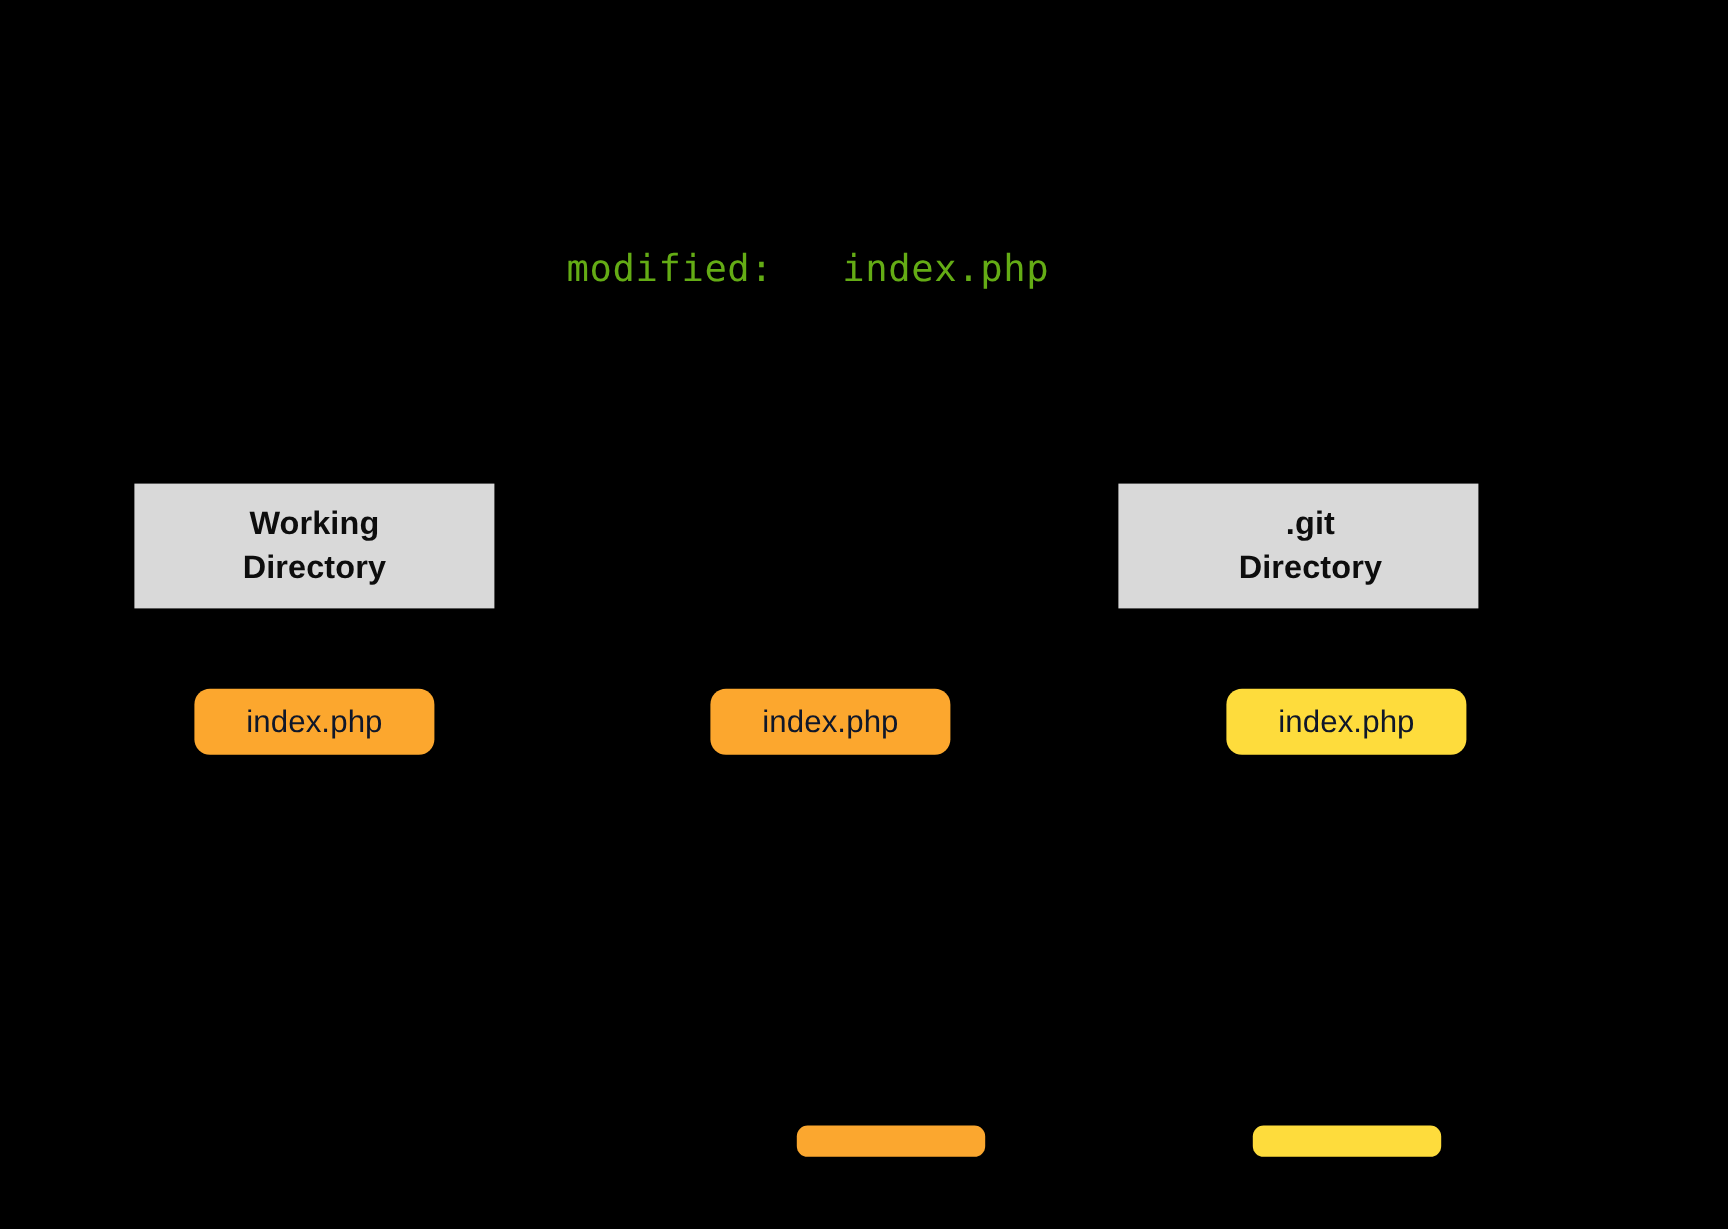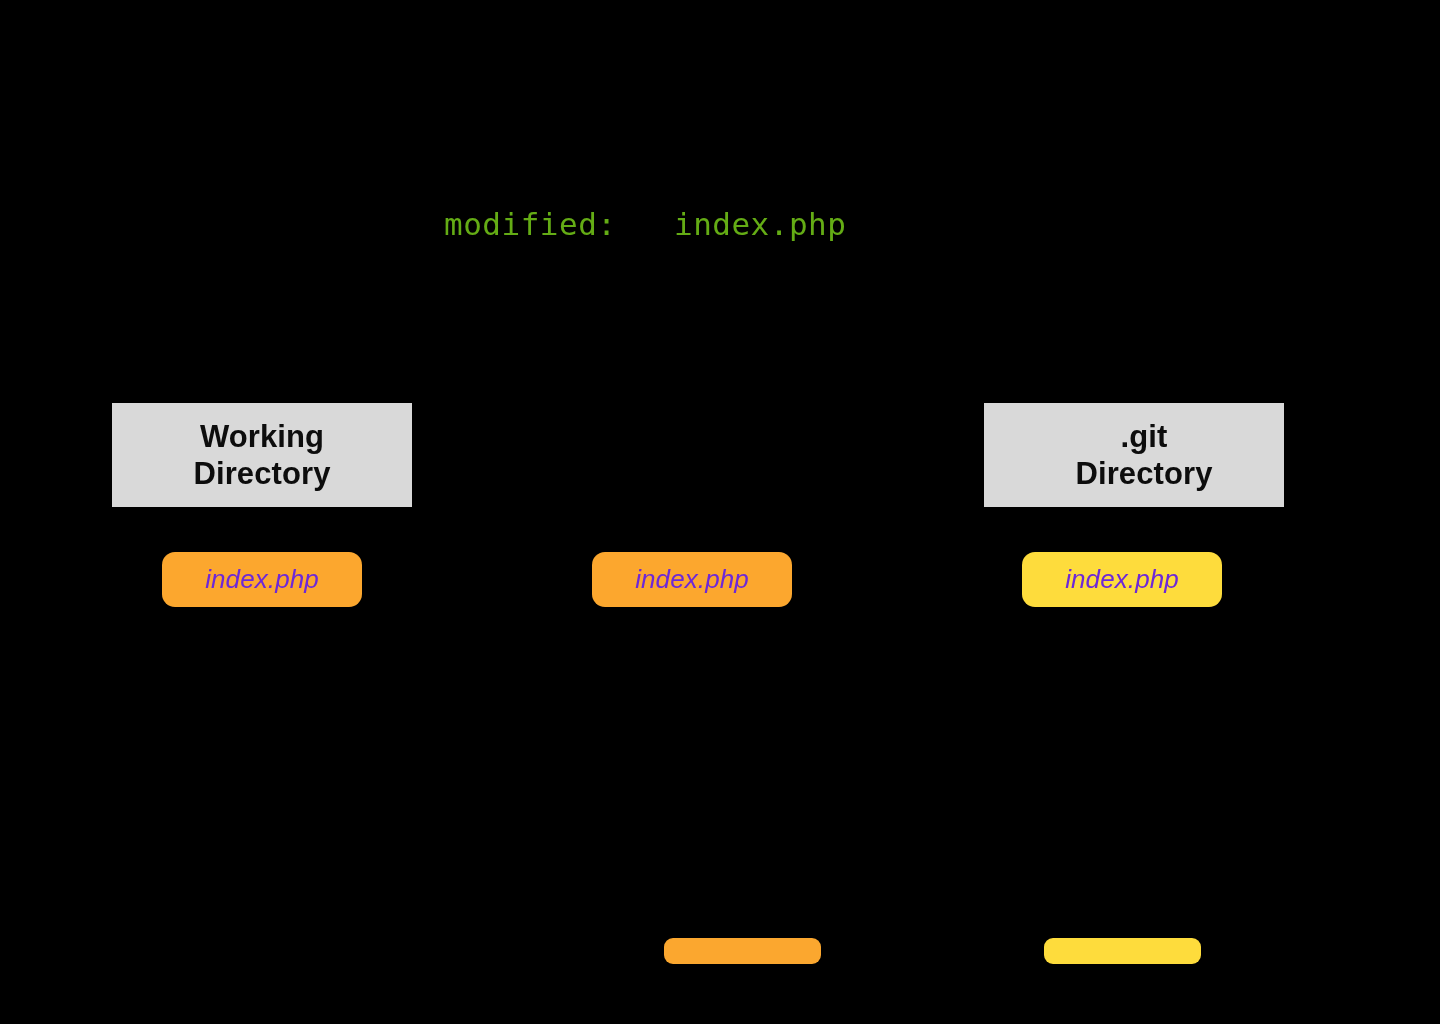--- a/index.html
+++ b/index.html
@@ -16,21 +16,21 @@
     position: relative;
     width: 1440px;
     height: 1024px;
     background: #000000;
     font-family: "Liberation Sans", sans-serif;
   }
 
   
   .status-line {
     position: absolute;
-    left: 444px;
+    left: 472px;
     top: 202px;
     font-family: "DejaVu Sans Mono", "Liberation Mono", monospace;
     font-size: 31px;
     letter-spacing: 0.5px;
     color: #64ac15;
     white-space: pre;
     line-height: 44px;
   }
 
   
@@ -40,45 +40,44 @@
     height: 104px;
     background: #d9d9d9;
     display: flex;
     flex-direction: column;
     align-items: center;
     justify-content: center;
     top: 403px;
   }
   .area-box .line {
     color: #0d0d0d;
-    font-size: 31px;
+    font-size: 27px;
     font-weight: 700;
     line-height: 37px;
     text-align: center;
     letter-spacing: 0.1px;
   }
   .col-0 { left: 112px; }
   .col-1 { left: 542px; }
-  .col-2 { left: 984px; padding-left: 20px; }
+  .col-2 { left: 932px; padding-left: 20px; }
 
   
   .file-pill {
     position: absolute;
-    top: 552px;
+    top: 574px;
     height: 55px;
     border-radius: 13px;
     display: flex;
     align-items: center;
     justify-content: center;
-    color: #6d28d9;
+    color: #0f172a;
     font-size: 26px;
     line-height: 55px;
     letter-spacing: 0.1px;
     white-space: nowrap;
-    font-style: italic;
   }
   .pill-0 { left: 162px; width: 200px; background: #fca72e; }
   .pill-1 { left: 592px; width: 200px; background: #fca72e; }
   .pill-2 { left: 1022px; width: 200px; background: #fedc3c; }
 
   
   .bottom-bar {
     position: absolute;
     top: 938px;
     height: 26px;

